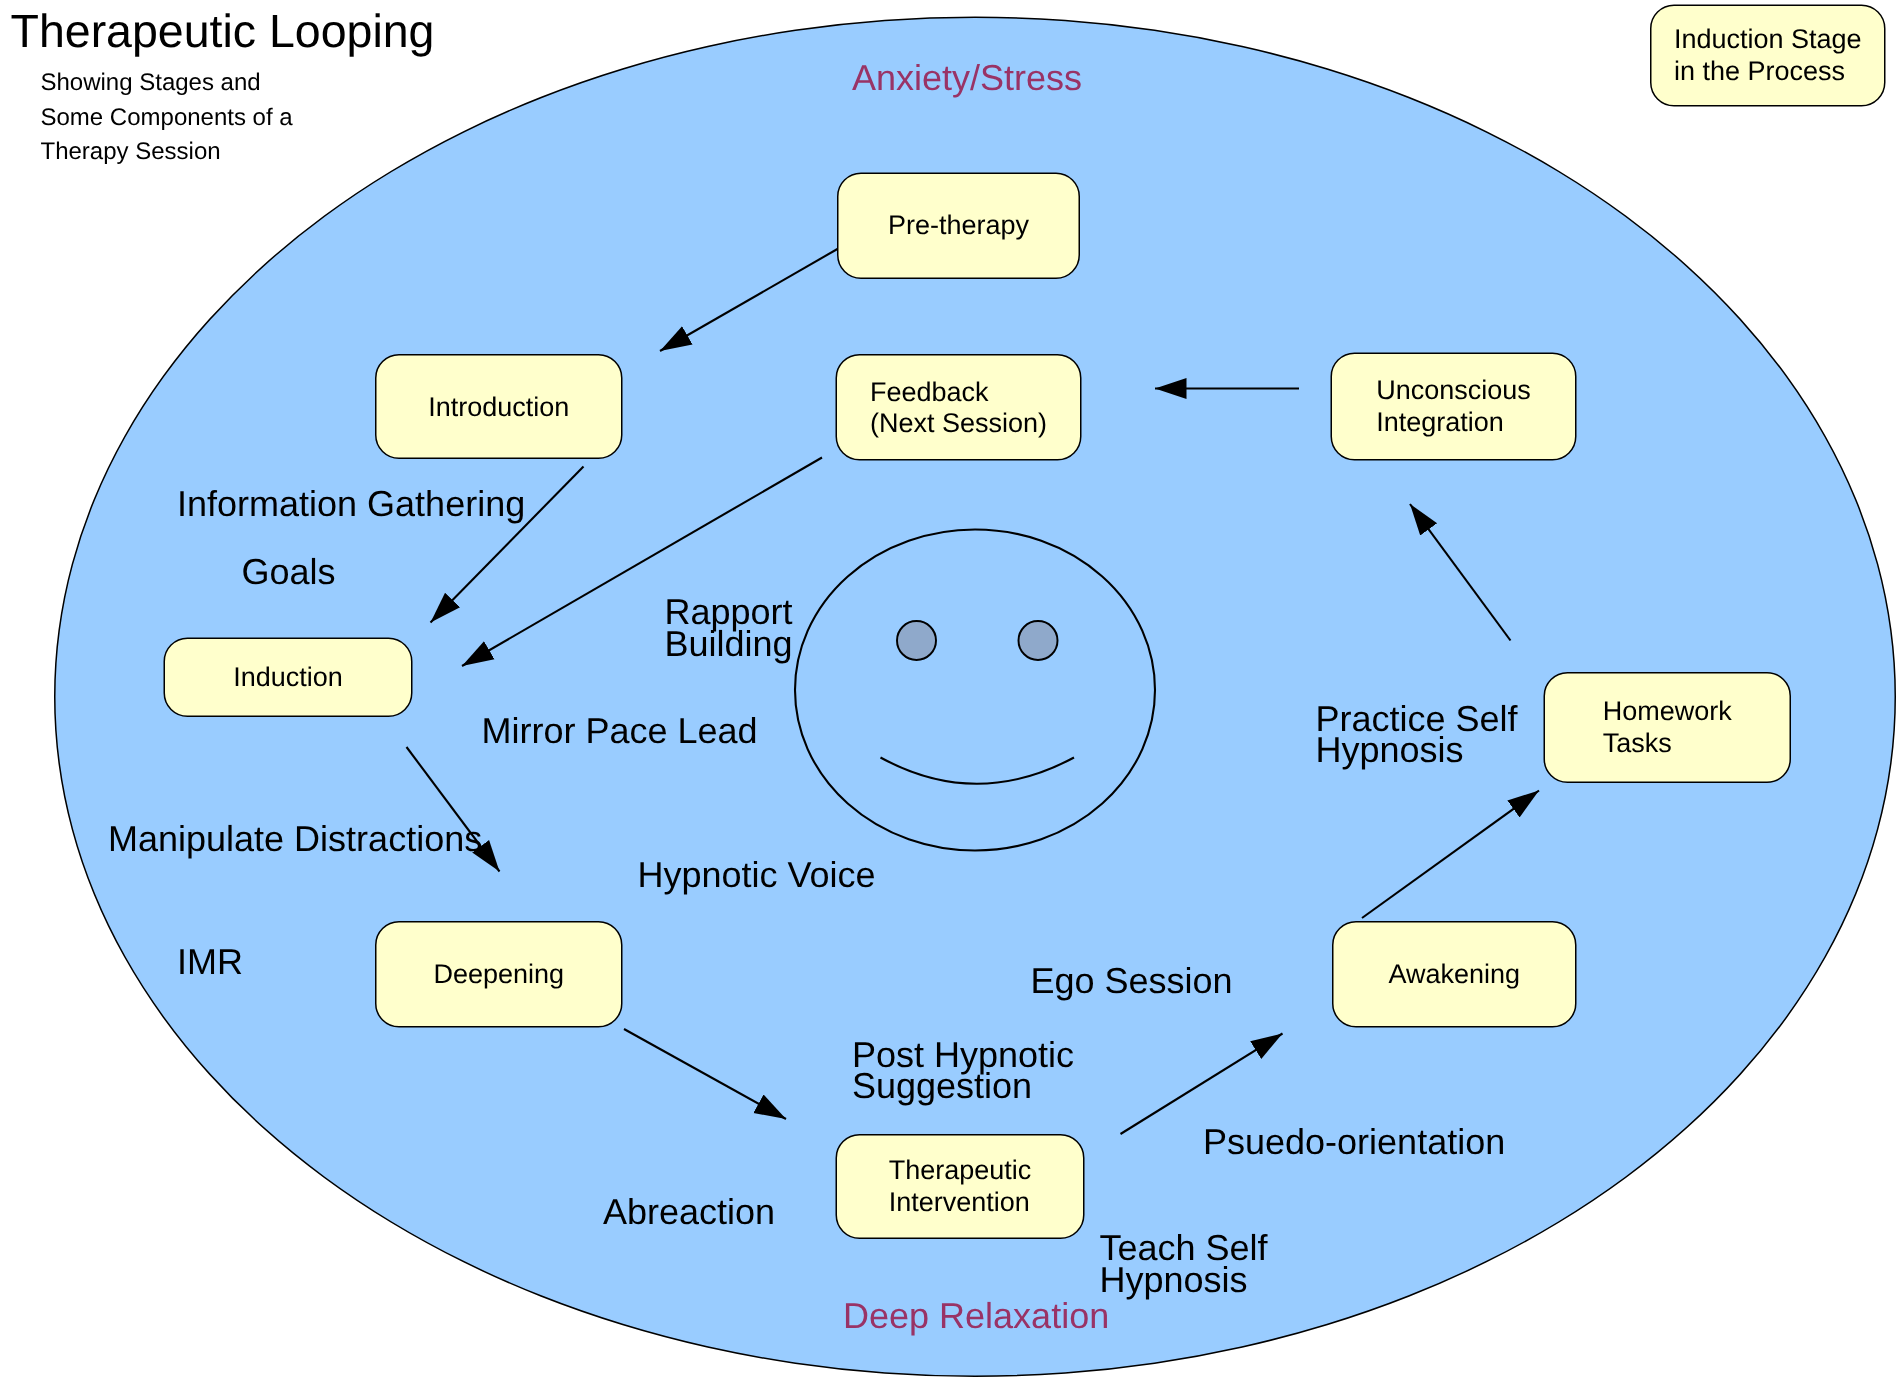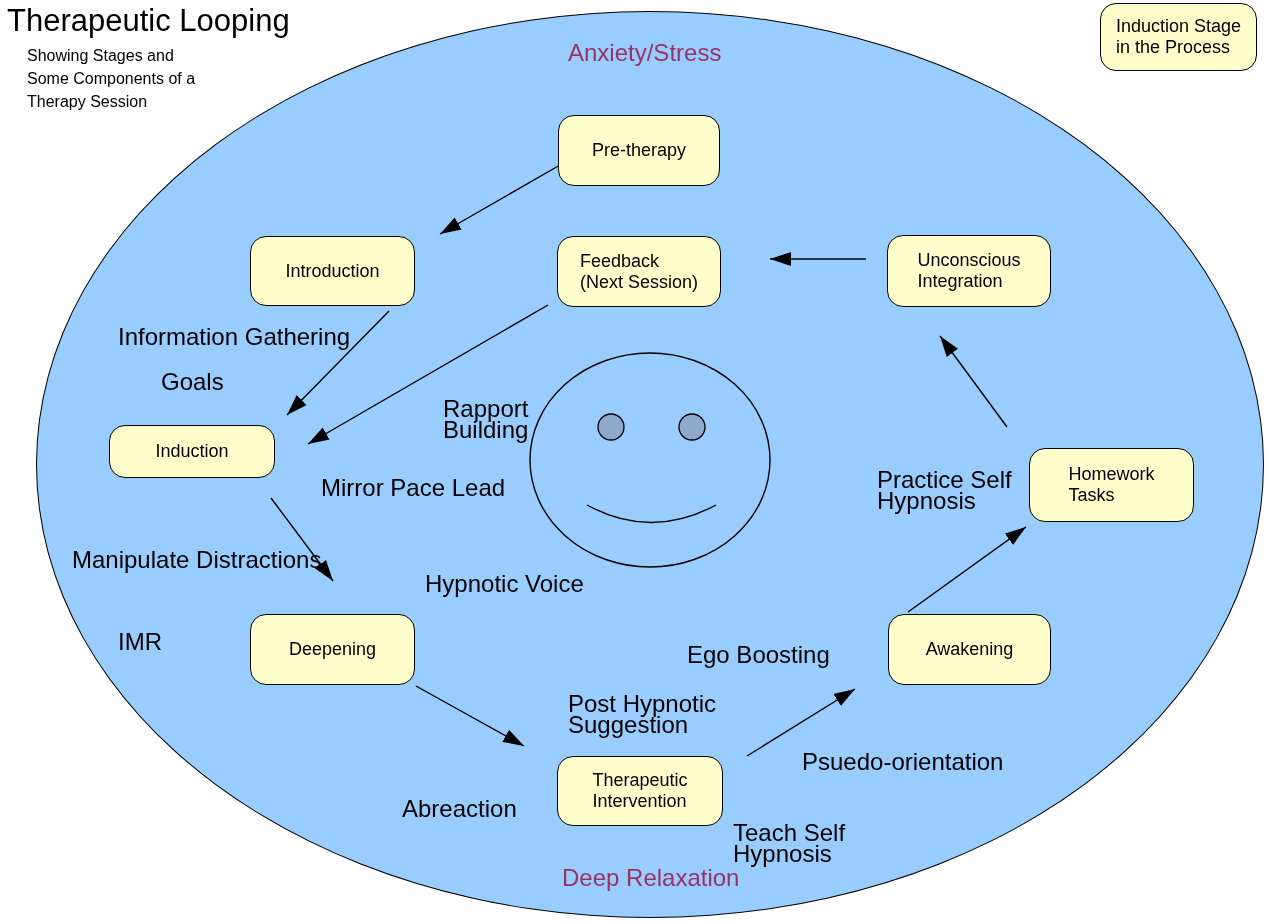--- a/index.html
+++ b/index.html
@@ -113,21 +113,21 @@
   <div class="lbl zone" id="lb-deeprelax">Deep Relaxation</div>
 
   <div class="lbl" id="lb-infog">Information Gathering</div>
   <div class="lbl" id="lb-goals">Goals</div>
   <div class="lbl" id="lb-rapport">Rapport
 Building</div>
   <div class="lbl" id="lb-mirror">Mirror Pace Lead</div>
   <div class="lbl" id="lb-manip">Manipulate Distractions</div>
   <div class="lbl" id="lb-hypvoice">Hypnotic Voice</div>
   <div class="lbl" id="lb-imr">IMR</div>
-  <div class="lbl" id="lb-ego">Ego Boosting</div>
+  <div class="lbl" id="lb-ego">Ego Session</div>
   <div class="lbl" id="lb-posthyp">Post Hypnotic
 Suggestion</div>
   <div class="lbl" id="lb-abre">Abreaction</div>
   <div class="lbl" id="lb-psuedo">Psuedo-orientation</div>
   <div class="lbl" id="lb-teach">Teach Self
 Hypnosis</div>
   <div class="lbl" id="lb-practice">Practice Self
 Hypnosis</div>
 
   <div class="stage" id="st-pretherapy">

